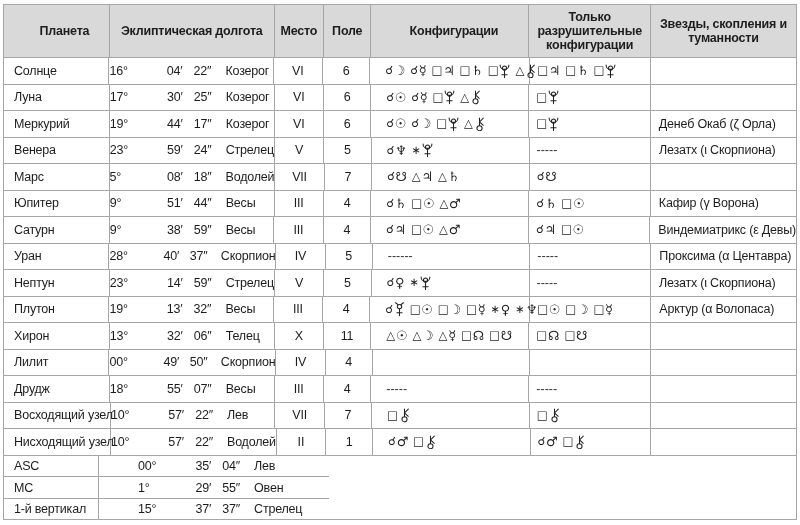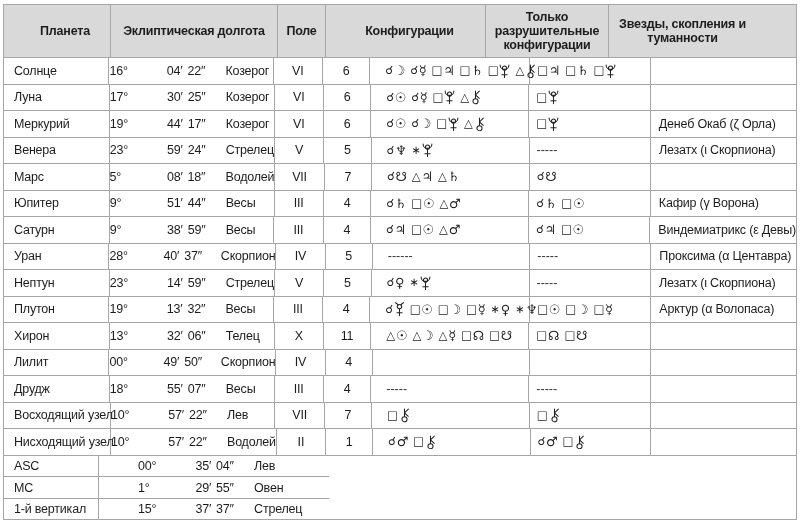--- a/index.html
+++ b/index.html
@@ -40,37 +40,38 @@
   .c-field{width:48px;justify-content:center;}
   .c-conf{width:152px;padding-left:7px;margin-left:8px;}
   .c-destr{width:123px;padding-left:7px;}
   .c-stars{width:147px;padding-left:8px;border-right:none;}
   
   .header .td{justify-content:center;text-align:center;line-height:14px;white-space:normal;padding-left:0;}
   .header .c-planet{padding-left:16px;}
   
   .s-deg{display:inline-block;width:38px;text-align:left;padding-right:5px;box-sizing:border-box;}
   .s-min{display:inline-block;width:40px;text-align:right;padding-right:5px;box-sizing:border-box;}
-  .s-sec{display:inline-block;width:34px;text-align:left;padding-right:4px;box-sizing:border-box;}
+  .s-sec{display:inline-block;width:34px;text-align:center;padding-right:4px;box-sizing:border-box;}
   .s-sign{display:inline-block;padding-left:4px;}
   
   .pair{display:inline-flex;align-items:center;margin-right:5px;}
   .asp{font-family:"DejaVu Sans",sans-serif;font-size:11.5px;line-height:1;}
   .pl{font-family:"DejaVu Sans",sans-serif;font-size:13px;line-height:1;margin-left:1px;}
   .gsvg{display:inline-block;vertical-align:middle;margin-left:1px;}
   .dashes{letter-spacing:0;color:#333;}
 </style>
 </head>
 <body>
 
 <div class="page">
   <div class="tbl">
     <div class="tr header">
       <div class="td c-planet">Планета</div>
       <div class="td c-lon">Эклиптическая долгота</div>
+      <div class="td c-place">Место</div>
       <div class="td c-field">Поле</div>
       <div class="td c-conf">Конфигурации</div>
       <div class="td c-destr">Только разрушительные конфигурации</div>
       <div class="td c-stars">Звезды, скопления и туманности</div>
     </div>
     <div id="rows-main" style="display:contents;"><div class="tr body-row">
           <div class="td c-planet">Солнце</div>
           <div class="td c-lon">
             <span class="s-deg">16°</span>
             <span class="s-min">04′</span>

